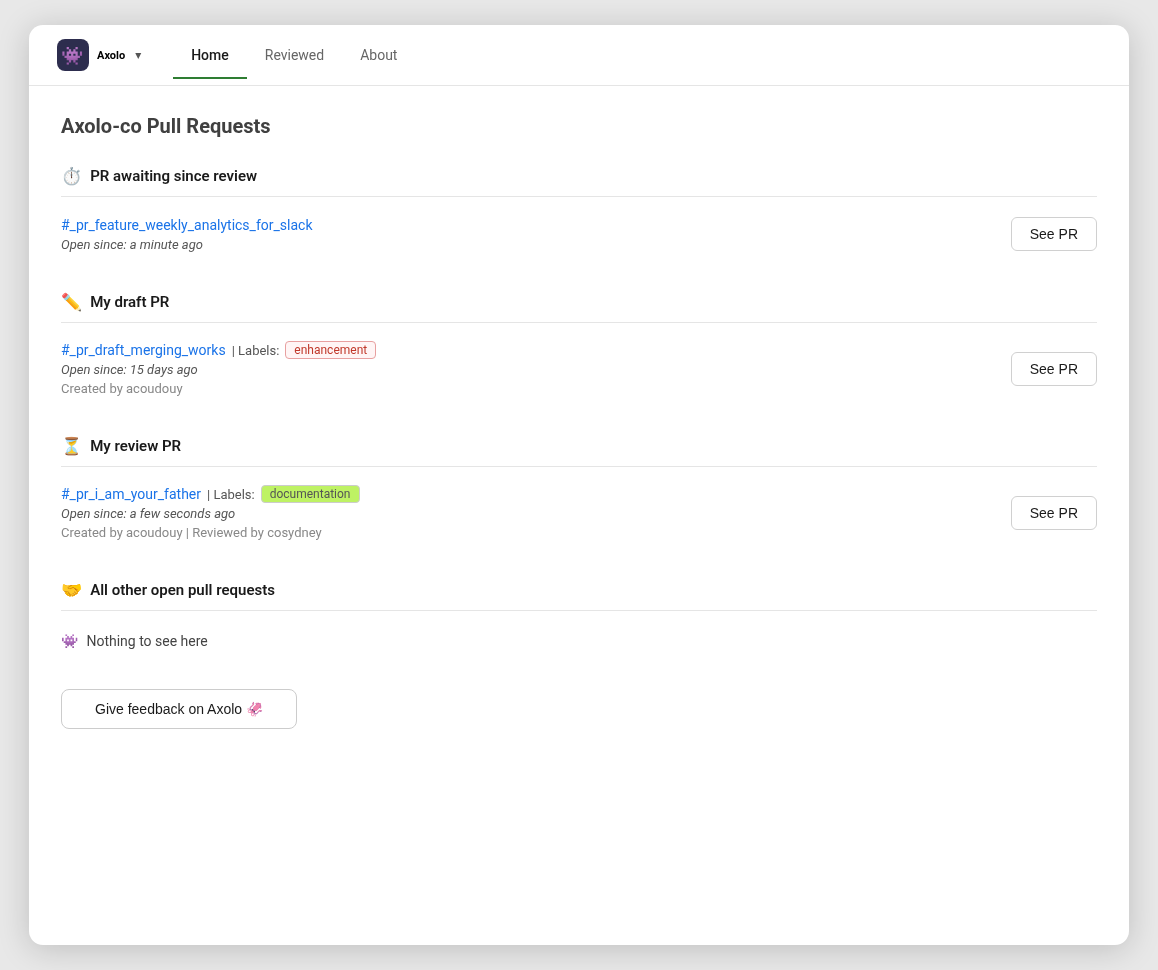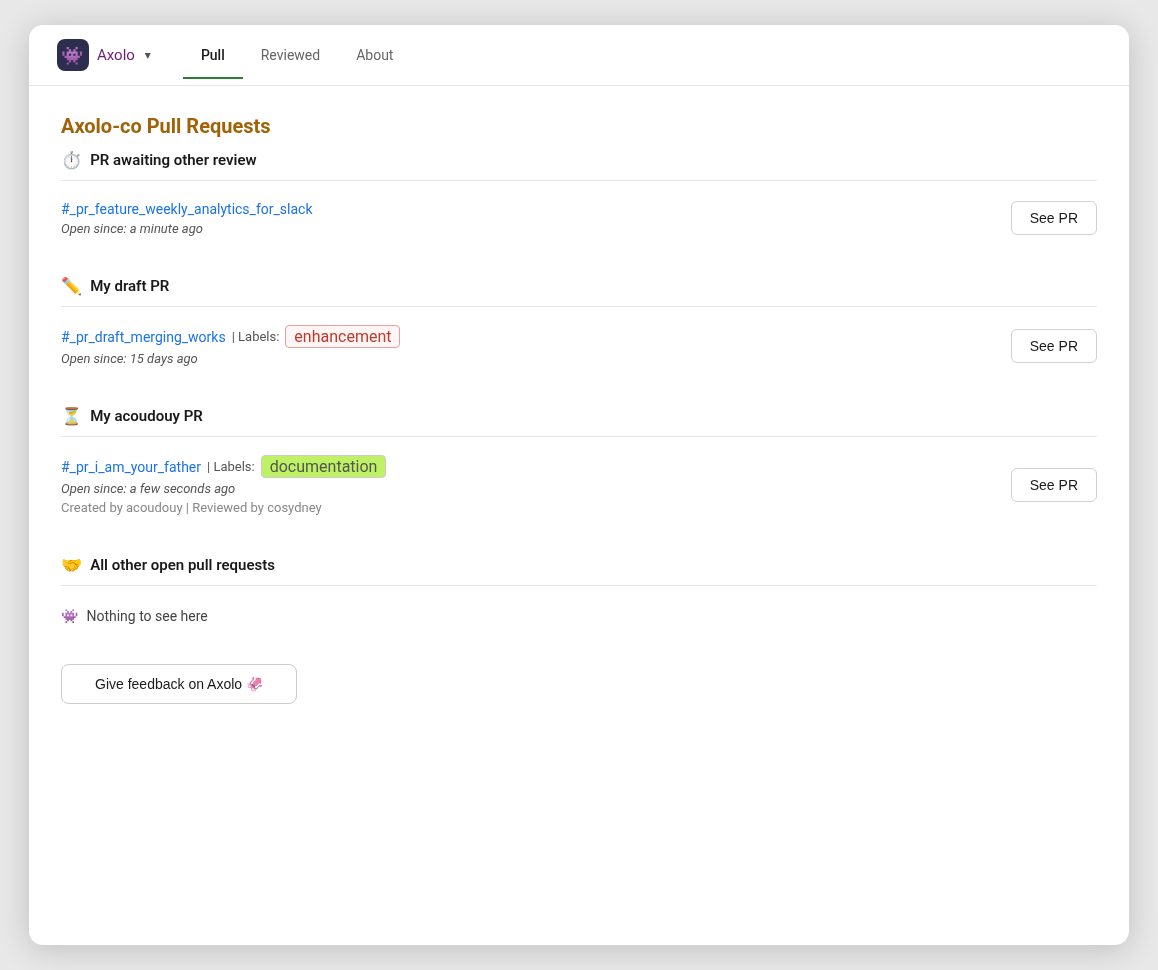--- a/index.html
+++ b/index.html
@@ -39,23 +39,23 @@
       width: 32px;
       height: 32px;
       background: #2d2d4e;
       border-radius: 8px;
       display: flex;
       align-items: center;
       justify-content: center;
       font-size: 18px;
     }
     .logo-title {
-      font-size: 15px;
-      font-weight: 400;
-      color: #701a75;
+      font-size: 11px;
+      font-weight: 700;
+      color: #000000;
     }
     .logo-chevron {
       font-size: 12px;
       color: #555;
       margin-left: 2px;
     }
     .nav-tabs {
       display: flex;
       gap: 0;
     }
@@ -73,22 +73,22 @@
       font-weight: 500;
     }
     
     .main-content {
       padding: 28px 32px 32px 32px;
       flex: 1;
     }
     .page-title {
       font-size: 20px;
       font-weight: 700;
-      color: #a16207;
-      margin-bottom: 12px;
+      color: #404040;
+      margin-bottom: 28px;
     }
     
     .section {
       margin-bottom: 28px;
     }
     .section-header {
       display: flex;
       align-items: center;
       gap: 8px;
       font-size: 15px;
@@ -124,21 +124,21 @@
       align-items: center;
       gap: 6px;
       flex-wrap: wrap;
     }
     .pr-labels-text {
       font-size: 13px;
       color: #555;
     }
     .label-badge {
       display: inline-block;
-      font-size: 16px;
+      font-size: 12px;
       padding: 1px 8px;
       border-radius: 4px;
       border: 1px solid;
     }
     .label-enhancement {
       color: #c0392b;
       border-color: #e8a0a0;
       background: #fff5f5;
     }
     .label-documentation {
@@ -199,33 +199,33 @@
 
   <div class="header">
     <div class="logo-area">
       <div class="logo-icon">
         <span>👾</span>
       </div>
       <span class="logo-title">Axolo</span>
       <span class="logo-chevron">▾</span>
     </div>
     <nav class="nav-tabs">
-      <div class="nav-tab active">Pull</div>
+      <div class="nav-tab active">Home</div>
       <div class="nav-tab">Reviewed</div>
       <div class="nav-tab">About</div>
     </nav>
   </div>
 
   <div class="main-content">
     <h1 class="page-title">Axolo-co Pull Requests</h1>
 
     <div class="section">
       <div class="section-header">
         <span class="section-emoji">⏱️</span>
-        <span>PR awaiting other review</span>
+        <span>PR awaiting since review</span>
       </div>
       <div class="pr-item">
         <div class="pr-info">
           <div>
             <a class="pr-link">#_pr_feature_weekly_analytics_for_slack</a>
           </div>
           <div class="pr-open-since">Open since: a minute ago</div>
         </div>
         <button class="see-pr-btn">See PR</button>
       </div>
@@ -237,29 +237,30 @@
         <span>My draft PR</span>
       </div>
       <div class="pr-item">
         <div class="pr-info">
           <div class="pr-labels-row">
             <a class="pr-link">#_pr_draft_merging_works</a>
             <span class="pr-labels-text">| Labels:</span>
             <span class="label-badge label-enhancement">enhancement</span>
           </div>
           <div class="pr-open-since">Open since: 15 days ago</div>
+          <div class="pr-created-by">Created by acoudouy</div>
         </div>
         <button class="see-pr-btn">See PR</button>
       </div>
     </div>
 
     <div class="section">
       <div class="section-header">
         <span class="section-emoji">⏳</span>
-        <span>My acoudouy PR</span>
+        <span>My review PR</span>
       </div>
       <div class="pr-item">
         <div class="pr-info">
           <div class="pr-labels-row">
             <a class="pr-link">#_pr_i_am_your_father</a>
             <span class="pr-labels-text">| Labels:</span>
             <span class="label-badge label-documentation">documentation</span>
           </div>
           <div class="pr-open-since">Open since: a few seconds ago</div>
           <div class="pr-created-by">Created by acoudouy | Reviewed by cosydney</div>

